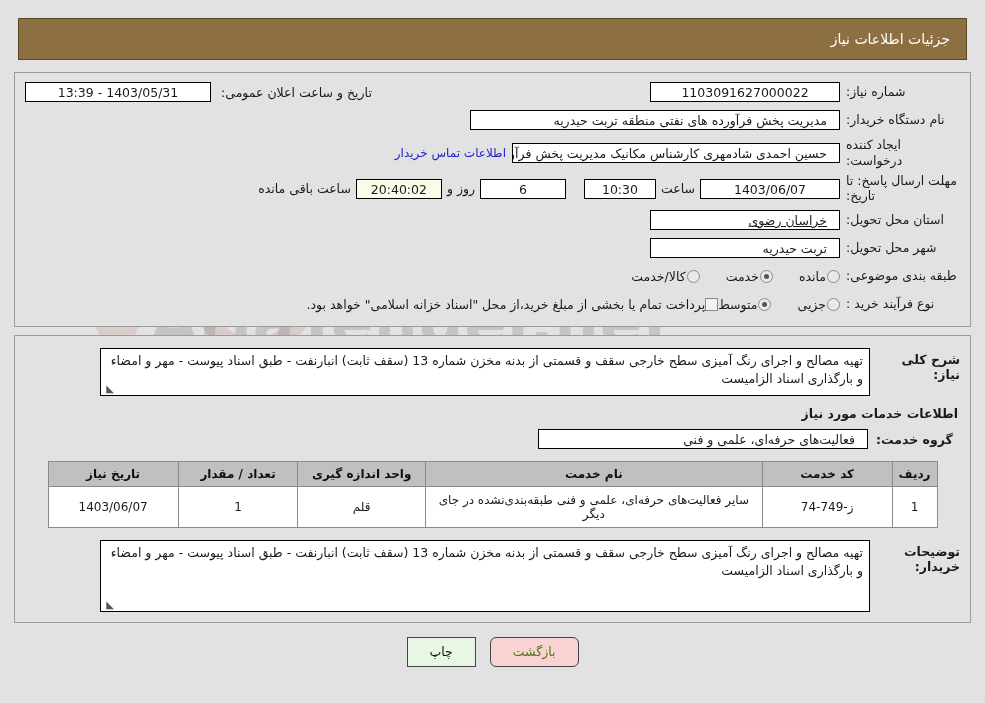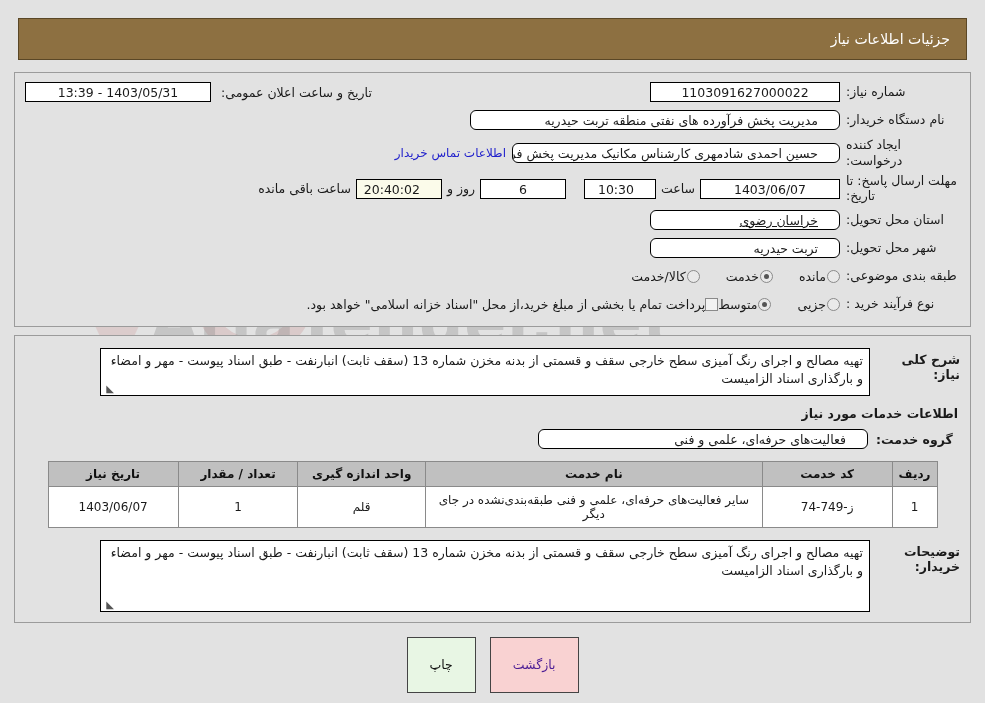--- a/index.html
+++ b/index.html
@@ -118,28 +118,28 @@
     line-height: 1.25;
     box-sizing: border-box;
   }
   .flabel.two-line { line-height: 1.15; }
 
   .fbox {
     border: 1px solid #000000;
     background: #ffffff;
     height: 20px;
     line-height: 20px;
-    padding: 0 21px;
+    padding: 0 12px;
     font-size: 12.5px;
     box-sizing: border-box;
     text-align: center;
     white-space: nowrap;
     overflow: hidden;
   }
-  .fbox.rightal { text-align: right; border-radius: 6px; }
+  .fbox.rightal { text-align: right; }
 
   .w-need-no   { width: 190px; }
   .w-org       { width: 370px; }
   .w-creator   { width: 328px; }
   .w-date      { width: 140px; }
   .w-time      { width: 72px; }
   .w-days      { width: 86px; }
   .w-remain    { width: 86px; background: #fbfbea; }
   .w-prov      { width: 190px; text-decoration: underline; }
   .w-city      { width: 190px; }
@@ -295,27 +295,27 @@
   
   .footer {
     margin-top: 14px;
     display: flex;
     justify-content: center;
     gap: 14px;
   }
   .btn {
     border: 1px solid #444444;
     font-size: 12.5px;
-    padding: 18px 22px;
+    padding: 5px 22px;
     cursor: pointer;
     font-family: inherit;
     line-height: 18px;
   }
   .btn-print { background: #e8f6e4; color: #111; }
-  .btn-back  { background: #f9d2d2; color: #4c1d95; }
+  .btn-back  { background: #f9d2d2; color: #4d7c0f; border-radius: 6px; }
 </style>
 </head>
 <body>
 
 <div id="watermark">
   <div class="wm-v"></div>
   <div class="wm-shield"></div>
   <div class="wm-text">AriaTender.net</div>
 </div>
 

